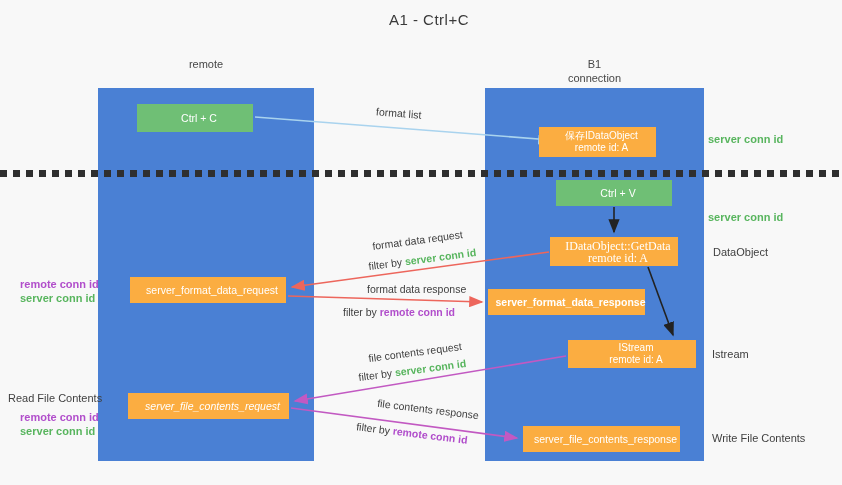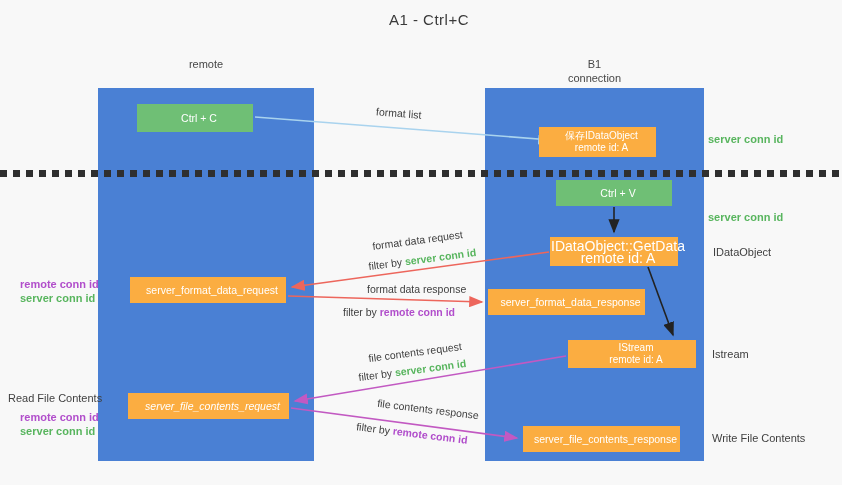--- a/index.html
+++ b/index.html
@@ -103,35 +103,35 @@
 
   <div class="abs node orange" style="left:539px;top:127px;width:117px;height:30px;font-size:10px;line-height:12px;">
     <span>保存IDataObject</span>
     <span>remote id: A</span>
   </div>
 
   <div class="abs node green" style="left:556px;top:180px;width:116px;height:26px;">
     <span>Ctrl + V</span>
   </div>
 
-  <div class="abs node orange" style="left:550px;top:237px;width:128px;height:29px;font-size:14px;line-height:12px;">
+  <div class="abs node orange" style="left:550px;top:237px;width:128px;height:29px;font-size:12px;line-height:12px;font-family:Liberation Serif, serif;">
     <span>IDataObject::GetData</span>
     <span>remote id: A</span>
   </div>
 
   <div class="abs node orange" style="left:568px;top:340px;width:128px;height:28px;font-size:10px;line-height:12px;">
     <span>IStream</span>
     <span>remote id: A</span>
   </div>
 
   <div class="abs node orange" style="left:130px;top:277px;width:156px;height:26px;">
     <span>server_format_data_request</span>
   </div>
 
-  <div class="abs node orange" style="left:488px;top:289px;width:157px;height:26px;">
+  <div class="abs node orange" style="left:488px;top:289px;width:157px;height:26px;font-weight:bold;">
     <span>server_format_data_response</span>
   </div>
 
   <div class="abs node orange" style="left:128px;top:393px;width:161px;height:26px;font-style:italic;">
     <span>server_file_contents_request</span>
   </div>
 
   <div class="abs node orange" style="left:523px;top:426px;width:157px;height:26px;">
     <span>server_file_contents_response</span>
   </div>
@@ -153,21 +153,21 @@
     <span>filter by </span><span class="green-t">server conn id</span>
   </div>
 
   <div class="abs lbl rot-dn" style="left:377px;top:403px;">file contents response</div>
   <div class="abs lbl rot-dn" style="left:356px;top:427px;">
     <span>filter by </span><span class="purple-t">remote conn id</span>
   </div>
 
   <div class="abs side-green" style="left:708px;top:133px;">server conn id</div>
   <div class="abs side-green" style="left:708px;top:211px;">server conn id</div>
-  <div class="abs side" style="left:713px;top:246px;">IDataObject</div>
+  <div class="abs side" style="left:713px;top:246px;">DataObject</div>
   <div class="abs side" style="left:712px;top:348px;">Istream</div>
   <div class="abs side" style="left:712px;top:432px;">Write File Contents</div>
 
   <div class="abs side-purple" style="left:20px;top:278px;">remote conn id</div>
   <div class="abs side-green" style="left:20px;top:292px;">server conn id</div>
   <div class="abs side" style="left:8px;top:392px;">Read File Contents</div>
   <div class="abs side-purple" style="left:20px;top:411px;">remote conn id</div>
   <div class="abs side-green" style="left:20px;top:425px;">server conn id</div>
 
 </div>

